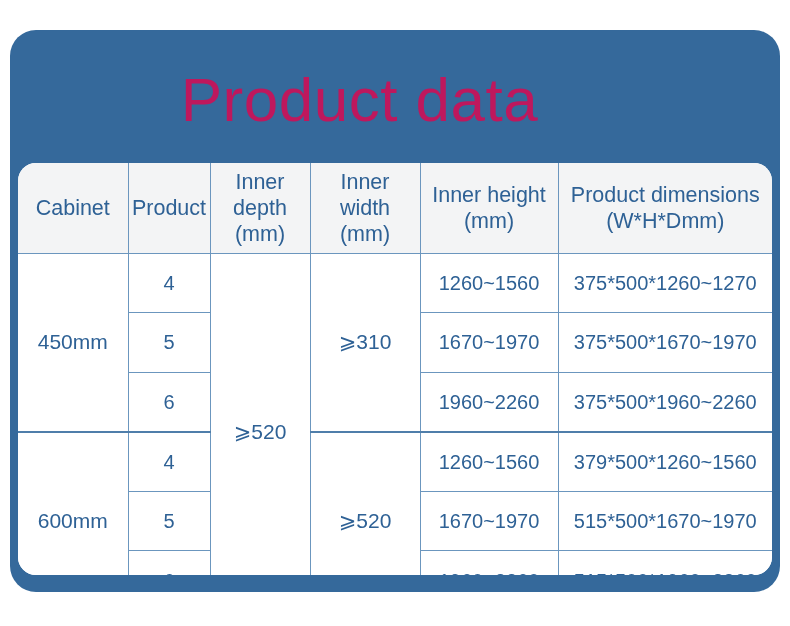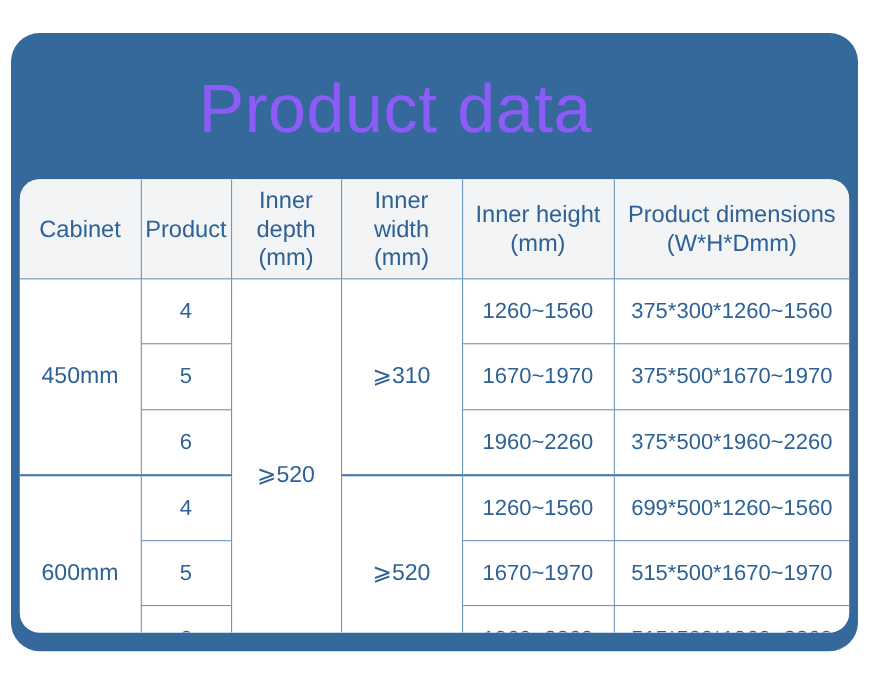--- a/index.html
+++ b/index.html
@@ -34,21 +34,21 @@
 
   
   .title {
     position: absolute;
     left: 10px;
     top: 48px;
     width: 699px;
     height: 104px;
     line-height: 104px;
     text-align: center;
-    color: #8b5cf6;
+    color: #be185d;
     font-size: 62px;
     font-weight: 400;
     letter-spacing: 0.5px;
     white-space: nowrap;
   }
 
   
   .table-card {
     position: absolute;
     left: 18px;
@@ -163,39 +163,39 @@
         </tr>
       </thead>
       <tbody>
 
         <tr>
           <td class="group-cell" rowspan="3">450mm</td>
           <td>4</td>
           <td class="span-cell" rowspan="6">⩾520</td>
           <td class="span-cell" rowspan="3">⩾310</td>
           <td>1260~1560</td>
-          <td>375*300*1260~1560</td>
+          <td>375*500*1260~1270</td>
         </tr>
         <tr>
           <td>5</td>
           <td>1670~1970</td>
           <td>375*500*1670~1970</td>
         </tr>
         <tr>
           <td>6</td>
           <td>1960~2260</td>
           <td>375*500*1960~2260</td>
         </tr>
 
         <tr class="group-start">
           <td class="group-cell" rowspan="3">600mm</td>
           <td>4</td>
           <td class="span-cell" rowspan="3">⩾520</td>
           <td>1260~1560</td>
-          <td>699*500*1260~1560</td>
+          <td>379*500*1260~1560</td>
         </tr>
         <tr>
           <td>5</td>
           <td>1670~1970</td>
           <td>515*500*1670~1970</td>
         </tr>
         <tr>
           <td>6</td>
           <td>1960~2260</td>
           <td>515*500*1960~2260</td>

